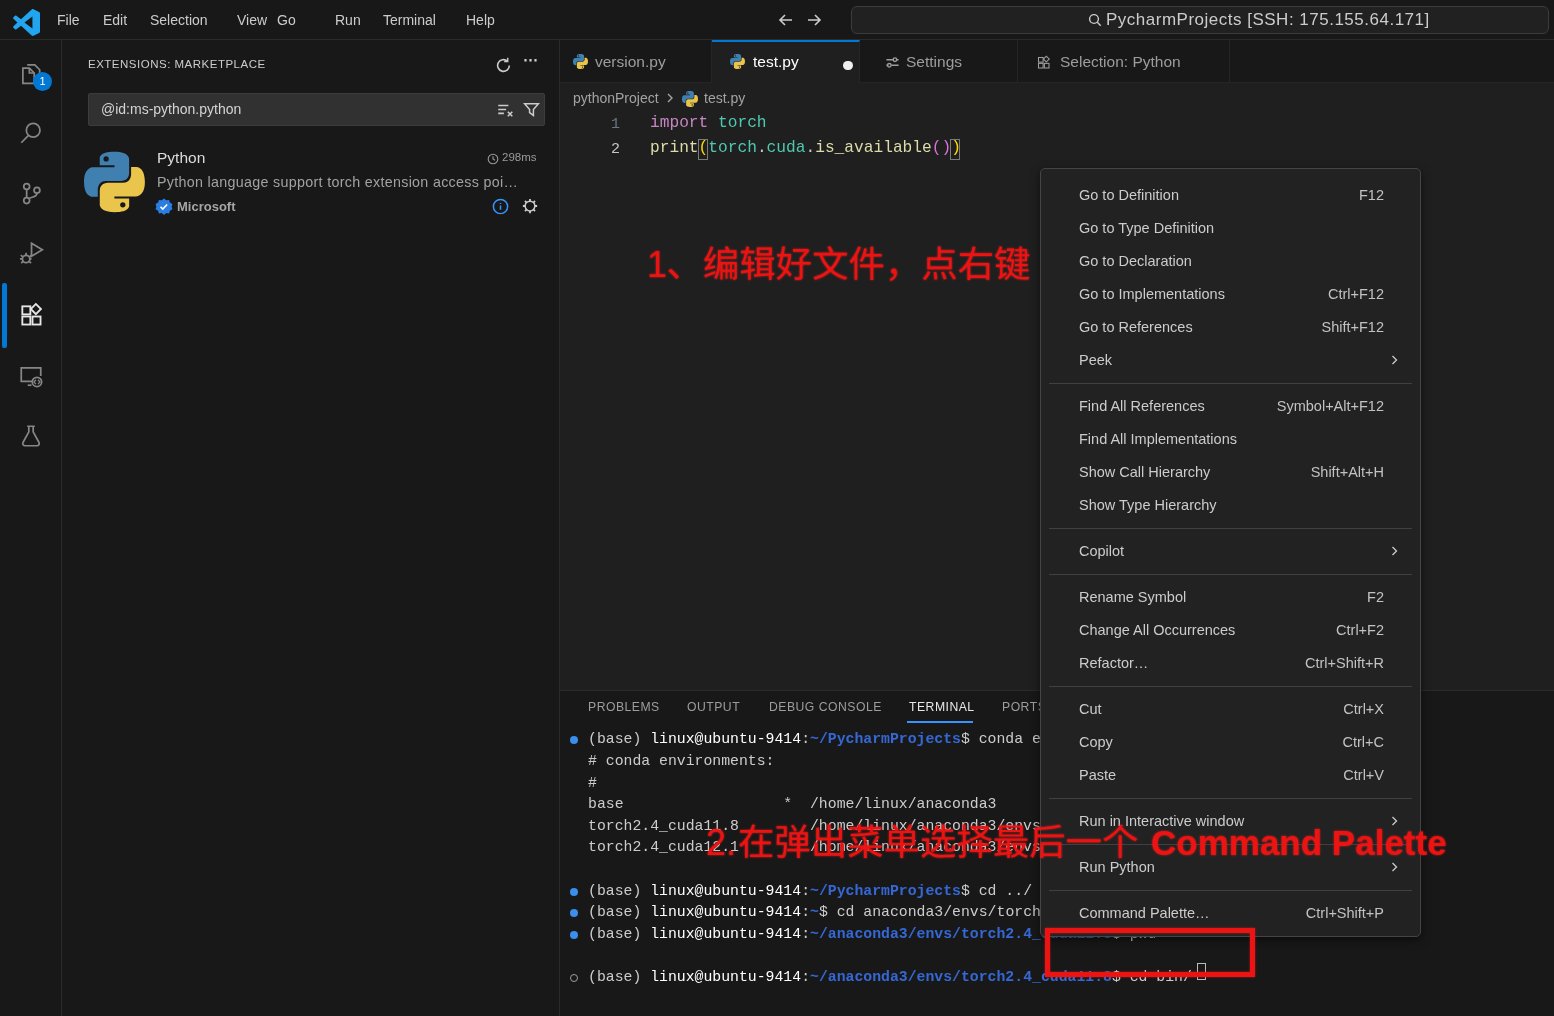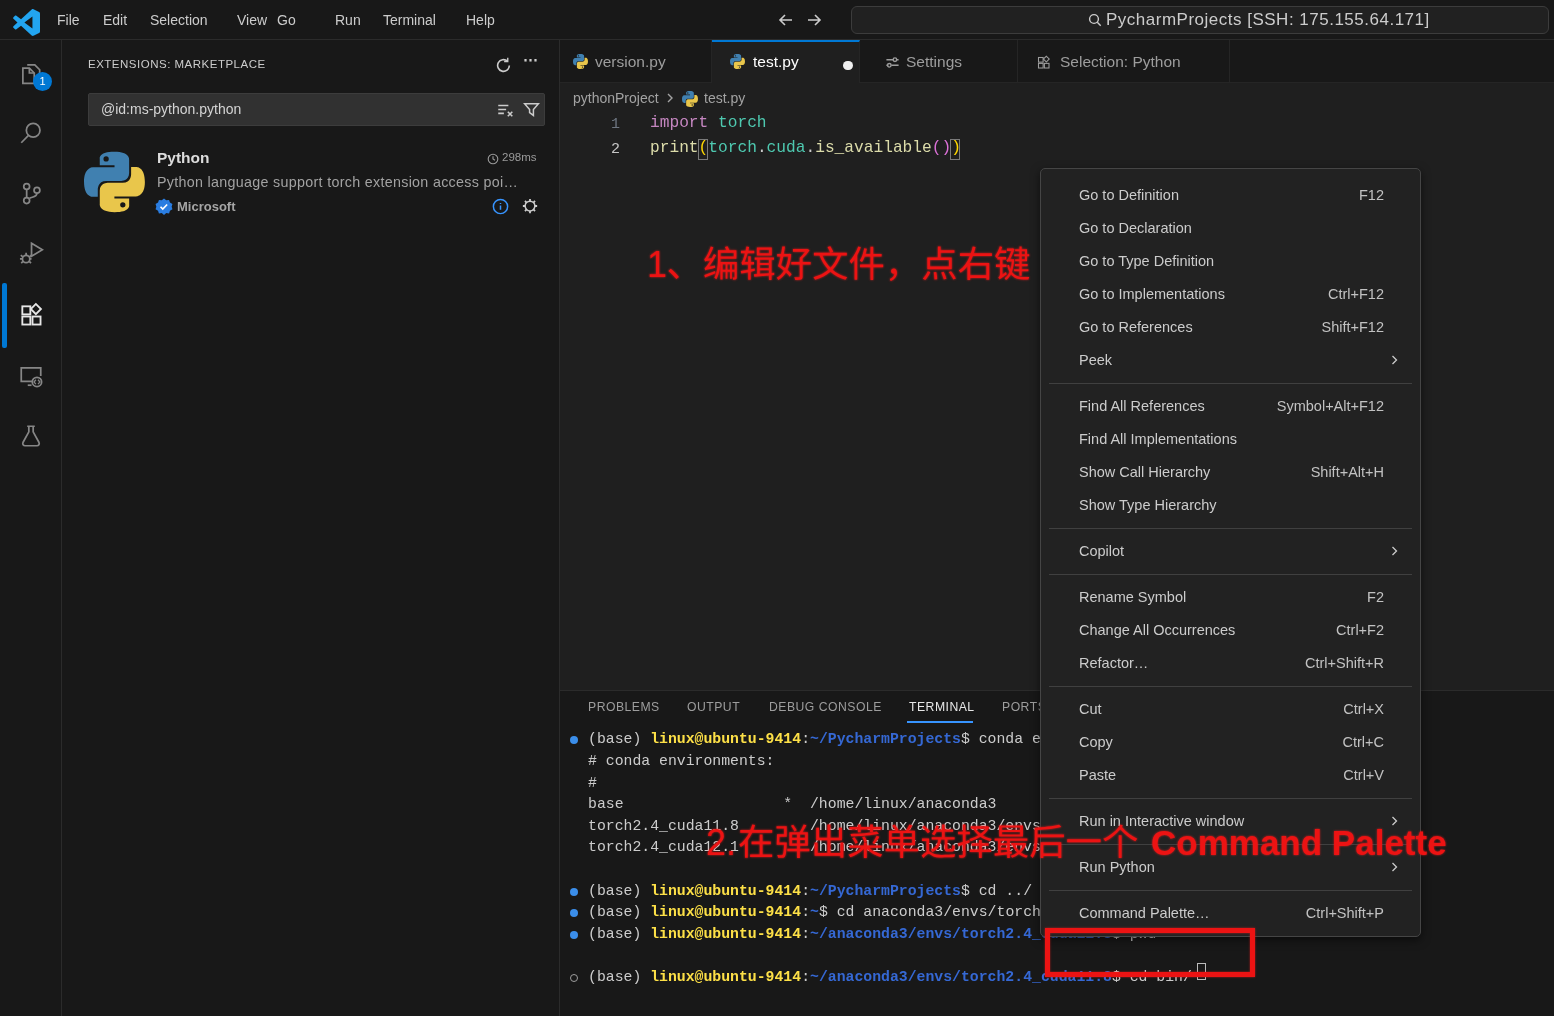--- a/index.html
+++ b/index.html
@@ -17,21 +17,21 @@
 .tab{position:absolute;top:40px;height:43px;border-right:1px solid #252525;color:#9d9d9d;font-size:13px}
 
 #crumbs{position:absolute;left:560px;top:84px;width:994px;height:28px;background:#1f1f1f;color:#a3a3a3;font-size:13px}
 
 .codeln{position:absolute;font-family:"Liberation Mono",monospace;font-size:16.2px;white-space:pre}
 .lnum{position:absolute;width:60px;text-align:right;font-family:"Liberation Mono",monospace;font-size:15px;color:#6e7681}
 
 #panel{position:absolute;left:560px;top:690px;width:994px;height:326px;background:#181818;border-top:1px solid #2b2b2b}
 .ptab{position:absolute;top:0;height:34px;line-height:34px;font-size:12.2px;color:#9d9d9d;letter-spacing:.5px}
 .tline{position:absolute;left:588px;font-family:"Liberation Mono",monospace;font-size:14.8px;white-space:pre;color:#cccccc}
-.tg{color:#fde047;font-weight:bold}
+.tg{color:#ffffff;font-weight:normal}
 .tb{color:#3568d4;font-weight:bold}
 
 #menu{position:absolute;left:1040px;top:168px;width:381px;background:#222222;border:1px solid #454545;border-radius:5px;box-shadow:0 3px 10px rgba(0,0,0,.55);padding-top:10px;padding-bottom:6px}
 .mitem{position:relative;height:33px;line-height:33px;font-size:14.5px;color:#cccccc}
 .mitem .ml{position:absolute;left:38px}
 .mitem .ms{position:absolute;right:36px;color:#c2c2c2}
 .msep{height:13px;position:relative}
 .msep:after{content:"";position:absolute;left:8px;right:8px;top:6px;border-top:1px solid #404040}
 .marr{position:absolute;right:20px;top:10px}
 </style></head><body>
@@ -129,21 +129,21 @@
 <div class="abs" style="left:101px;top:93px;height:33px;line-height:33px;font-size:14px;color:#d4d4d4">@id:ms-python.python</div>
 <svg class="abs" style="left:496px;top:101px" width="18" height="18" viewBox="0 0 16 16" fill="none" stroke="#cccccc" stroke-width="1.4">
       <path d="M2 4h9M2 7.5h7M2 11h5M10.5 9.5l4 4M14.5 9.5l-4 4"></path>
     </svg>
 <svg class="abs" style="left:523px;top:101px" width="17" height="17" viewBox="0 0 16 16" fill="none" stroke="#cccccc" stroke-width="1.4">
       <path d="M1.5 2.5h13L9.8 8v5.6L6.2 11V8z"></path>
     </svg>
 <svg class="abs" style="left:84px;top:151px" width="61" height="62">
       <use href="#pylogo"></use>
     </svg>
-<div class="abs" style="left:157px;top:149px;font-size:15.5px;font-weight:bold;color:#dcdcdc">Python</div>
+<div class="abs" style="left:157px;top:149px;font-size:15.5px;font-weight:normal;color:#dcdcdc">Python</div>
 <svg class="abs" style="left:487px;top:153px" width="12" height="12" viewBox="0 0 14 14" fill="none" stroke="#9a9a9a" stroke-width="1.3">
       <circle cx="7" cy="7" r="5.6"></circle>
       <path d="M7 3.8V7l2.3 1.4"></path>
     </svg>
 <div class="abs" style="left:502px;top:151px;font-size:11.5px;color:#9a9a9a">298ms</div>
 <div class="abs" style="left:157px;top:174px;font-size:14.3px;letter-spacing:.3px;color:#a2a2a2">Python language support torch extension access poi…</div>
 <svg class="abs" style="left:155px;top:198px" width="18" height="18" viewBox="0 0 16 16">
       <path fill="#2a7de1" d="M8 .5 10 2l2.5-.3.8 2.4 2.2 1.2-.7 2.4.7 2.4-2.2 1.2-.8 2.4L10 13.4 8 15l-2-1.6-2.5.3-.8-2.4L.5 10.1l.7-2.4L.5 5.3l2.2-1.2.8-2.4L6 2z"></path>
       <path fill="none" stroke="#fff" stroke-width="1.5" d="m4.9 7.8 2 2 3.9-4"></path>
     </svg>
@@ -217,24 +217,24 @@
 <div class="abs" style="left:570px;top:931.0px;width:8px;height:8px;border-radius:50%;background:#3b8eea"></div>
 <div class="tline" style="top:967.3px;height:21.65px;line-height:21.65px"><span>(base) </span><span class="tg">linux@ubuntu-9414</span><span>:</span><span class="tb">~/anaconda3/envs/torch2.4_cuda11.8</span><span>$ cd bin/</span></div>
 <div class="abs" style="left:570px;top:974.3px;width:8px;height:8px;border-radius:50%;border:1.4px solid #9d9d9d"></div>
 <div class="abs" style="left:1197px;top:963px;width:9px;height:17px;border:1px solid #bbbbbb"></div>
 <div id="menu">
 <div class="mitem">
         <span class="ml">Go to Definition</span>
         <span class="ms">F12</span>
       </div>
 <div class="mitem">
+        <span class="ml">Go to Type Definition</span>
+      </div>
+<div class="mitem">
         <span class="ml">Go to Declaration</span>
-      </div>
-<div class="mitem">
-        <span class="ml">Go to Type Definition</span>
       </div>
 <div class="mitem">
         <span class="ml">Go to Implementations</span>
         <span class="ms">Ctrl+F12</span>
       </div>
 <div class="mitem">
         <span class="ml">Go to References</span>
         <span class="ms">Shift+F12</span>
       </div>
 <div class="mitem">

